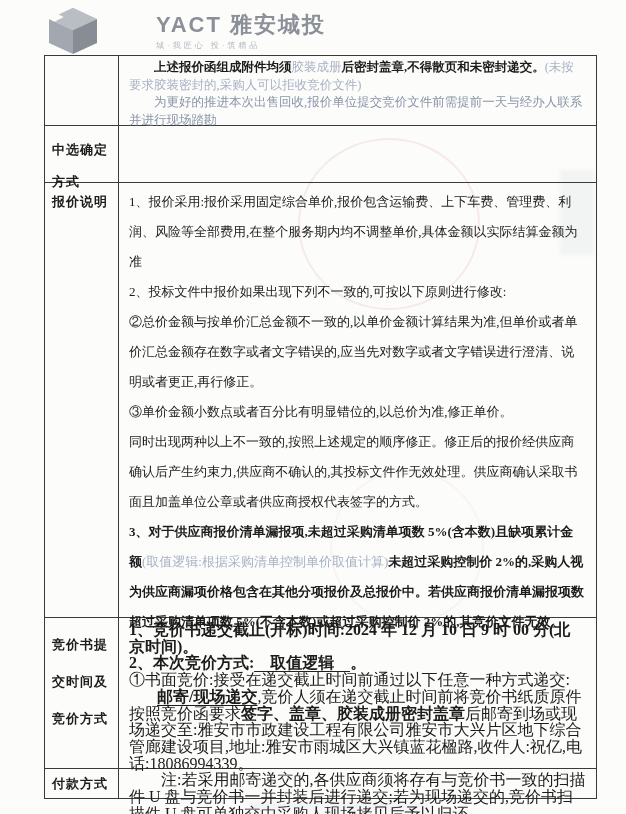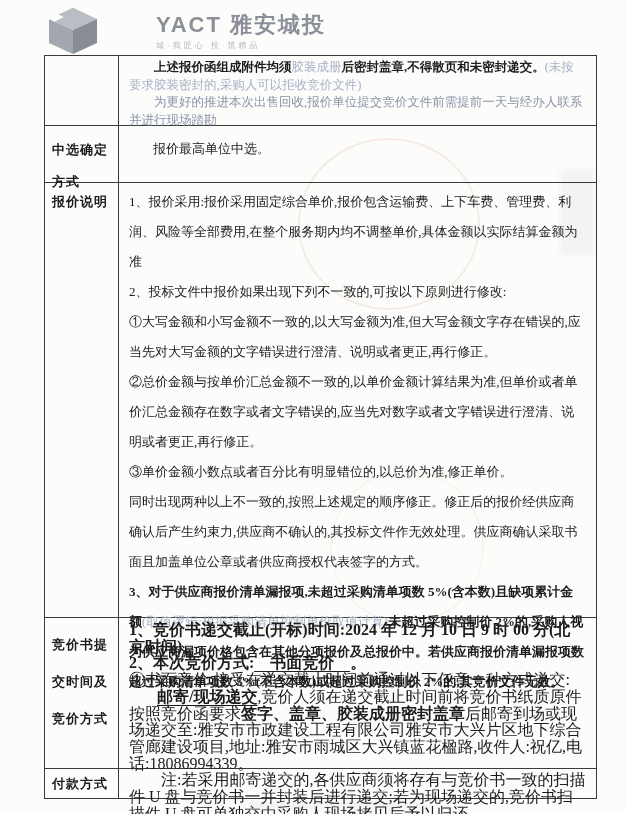--- a/index.html
+++ b/index.html
@@ -31,21 +31,21 @@
   .td p{margin:0;}
   .indent{text-indent:2em;}
   .bd{font-weight:bold;}
   .fade{color:#a8b1c5;}
   .fade2{color:#8a94a8;}
   .ulblank{border-bottom:1px solid #222;padding:0 16px;}
   .ul{text-decoration:underline;text-underline-offset:3px;padding-left:28px;}
   
   .r1{height:70px;}
   .r1 .td{line-height:17.6px;}
-  .r2{height:57px;gap:24px;}
+  .r2{height:57px;}
   .r2 .td{font-size:13px;padding-top:14px;}
   .r2 .th{padding-top:8px;}
   .r3{height:435px;}
   .r3 .td{font-size:13px;line-height:30px;padding-top:4px;}
   .r3 .th{line-height:30px;padding-top:4px;}
   .r4{height:151px;}
   .r4 .td{font-size:16px;line-height:16.7px;padding-top:4px;}
   .r4 .th{line-height:37px;padding-top:8px;}
   .r5{height:29px;}
   .r5 .td{padding-top:5px;}
@@ -89,43 +89,39 @@
     <div class="trow r1">
       <div class="th"></div>
       <div class="td">
         <p class="indent"><span class="bd">上述报价函组成附件均须</span><span class="fade">胶装成册</span><span class="bd">后密封盖章,不得散页和未密封递交。</span><span class="fade">(未按要求胶装密封的,采购人可以拒收竞价文件)</span></p>
         <p class="indent fade2">为更好的推进本次出售回收,报价单位提交竞价文件前需提前一天与经办人联系并进行现场踏勘</p>
       </div>
     </div>
 
     <div class="trow r2">
       <div class="th">中选确定方式</div>
-      <div class="td">
-        <p>报价最高单位中选。</p>
-      </div>
     </div>
 
     <div class="trow r3">
       <div class="th">报价说明</div>
       <div class="td">
         <p>1、报价采用:报价采用固定综合单价,报价包含运输费、上下车费、管理费、利润、风险等全部费用,在整个服务期内均不调整单价,具体金额以实际结算金额为准</p>
         <p>2、投标文件中报价如果出现下列不一致的,可按以下原则进行修改:</p>
-        <p>①大写金额和小写金额不一致的,以大写金额为准,但大写金额文字存在错误的,应当先对大写金额的文字错误进行澄清、说明或者更正,再行修正。</p>
         <p>②总价金额与按单价汇总金额不一致的,以单价金额计算结果为准,但单价或者单价汇总金额存在数字或者文字错误的,应当先对数字或者文字错误进行澄清、说明或者更正,再行修正。</p>
         <p>③单价金额小数点或者百分比有明显错位的,以总价为准,修正单价。</p>
         <p>同时出现两种以上不一致的,按照上述规定的顺序修正。修正后的报价经供应商确认后产生约束力,供应商不确认的,其投标文件作无效处理。供应商确认采取书面且加盖单位公章或者供应商授权代表签字的方式。</p>
         <p><span class="bd">3、对于供应商报价清单漏报项,未超过采购清单项数 5%(含本数)且缺项累计金额</span><span class="fade">(取值逻辑:根据采购清单控制单价取值计算)</span><span class="bd">未超过采购控制价 2%的,采购人视为供应商漏项价格包含在其他分项报价及总报价中。若供应商报价清单漏报项数超过采购清单项数 5%(不含本数)或超过采购控制价 2%的,其竞价文件无效。</span></p>
       </div>
     </div>
 
     <div class="trow r4">
       <div class="th">竞价书提交时间及竞价方式</div>
       <div class="td">
         <p class="bd">1、竞价书递交截止(开标)时间:2024 年 12 月 10 日 9 时 00 分(北京时间)。</p>
-        <p><span class="bd">2、本次竞价方式:</span><span class="ulblank bd">书面竞价</span><span class="bd">。</span></p>
+        <p><span class="bd">2、本次竞价方式:</span><span class="ulblank bd">取值逻辑</span><span class="bd">。</span></p>
         <p><span>①书面竞价:接受在递交截止时间前通过以下任意一种方式递交:</span><span class="bd ul">邮寄/现场递交</span><span>,竞价人须在递交截止时间前将竞价书纸质原件按照竞价函要求</span><span class="bd">签字、盖章、胶装成册密封盖章</span><span>后邮寄到场或现场递交至:雅安市市政建设工程有限公司雅安市大兴片区地下综合管廊建设项目,地址:雅安市雨城区大兴镇蓝花楹路,收件人:祝亿,电话:18086994339。</span></p>
         <p class="indent">注:若采用邮寄递交的,各供应商须将存有与竞价书一致的扫描件 U 盘与竞价书一并封装后进行递交;若为现场递交的,竞价书扫描件 U 盘可单独交由采购人现场拷贝后予以归还。</p>
       </div>
     </div>
 
     <div class="trow r5">
       <div class="th">付款方式</div>
     </div>
 
   </div>

